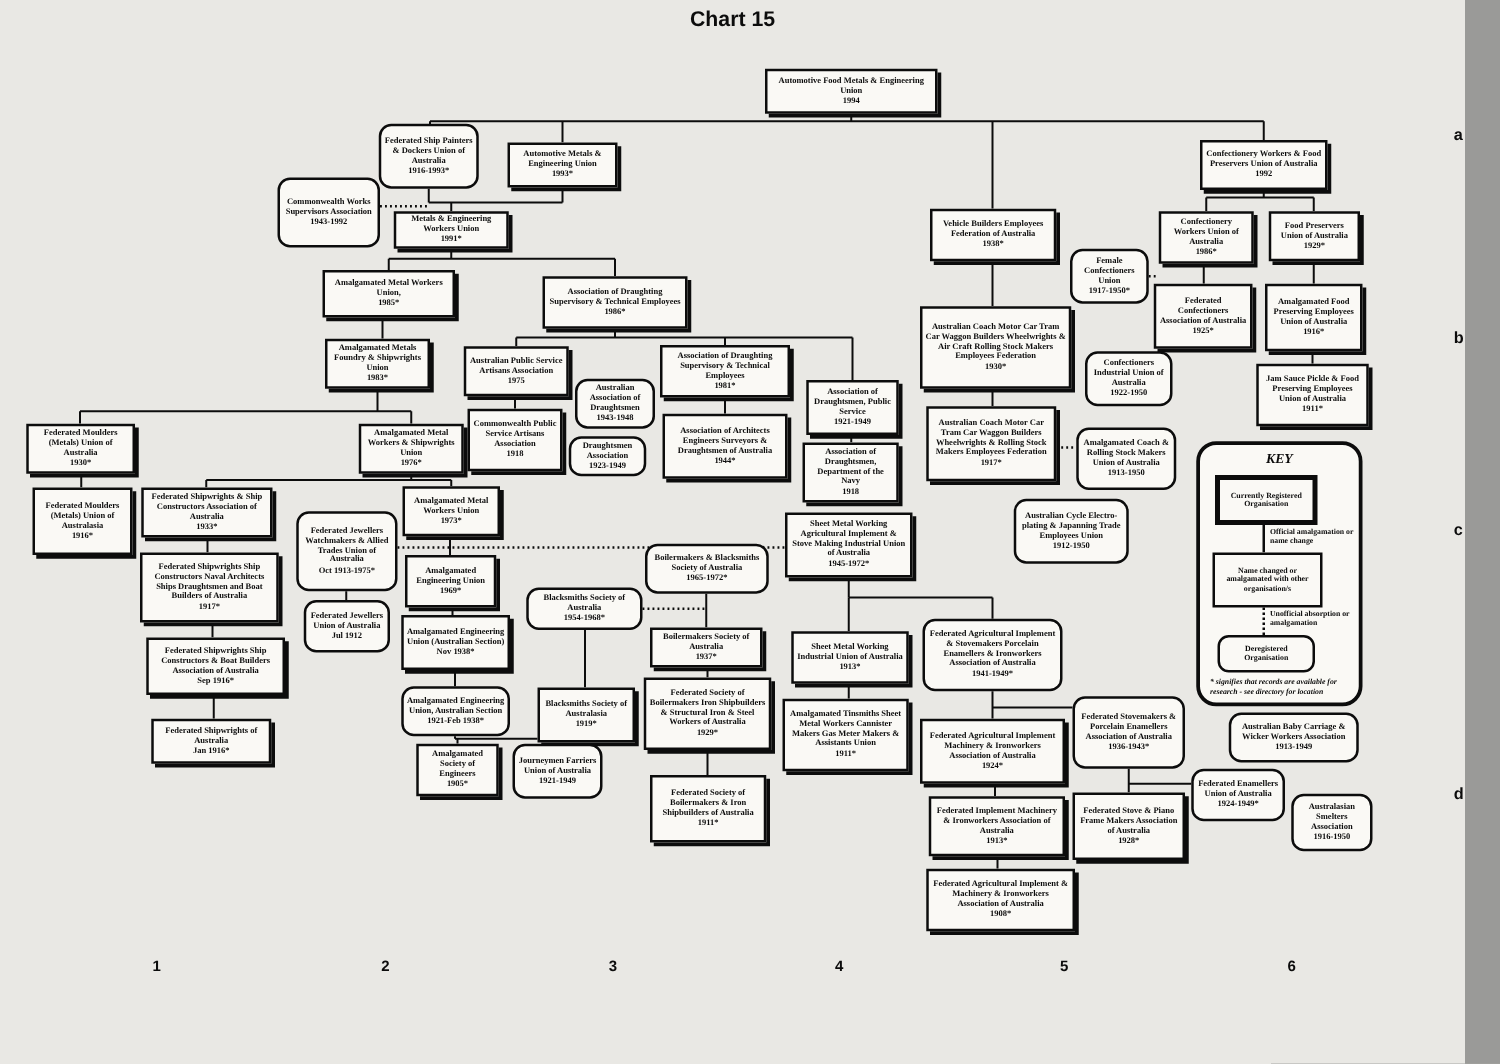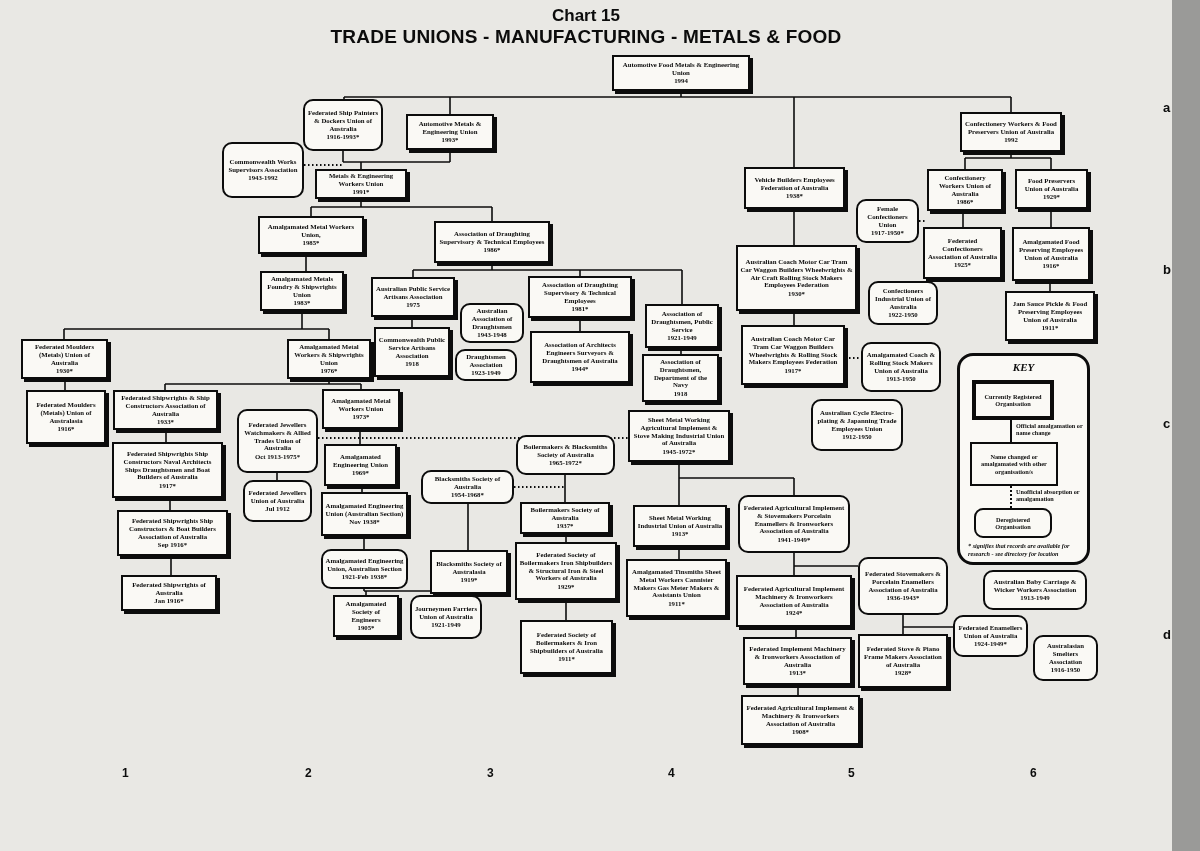--- a/index.html
+++ b/index.html
@@ -105,21 +105,20 @@
       <polyline points="1051,158 1051,169" fill="none" stroke="#0c0c0c" stroke-width="1.6"></polyline>
       <polyline points="963,211 963,227" fill="none" stroke="#0c0c0c" stroke-width="1.6"></polyline>
       <polyline points="1051,209 1051,227" fill="none" stroke="#0c0c0c" stroke-width="1.6"></polyline>
       <polyline points="1050,281 1050,291" fill="none" stroke="#0c0c0c" stroke-width="1.6"></polyline>
       <polyline points="919,221 927,221" fill="none" stroke="#0c0c0c" stroke-width="2" stroke-dasharray="1.5 2.5"></polyline>
       <polyline points="930,279 930,282" fill="none" stroke="#0c0c0c" stroke-width="1.6"></polyline>
     </svg>
 
   <div class="chart-title">
     <div class="t1">Chart 15</div>
-    <div class="t2">TRADE UNIONS - MANUFACTURING - METALS &amp; FOOD</div>
   </div>
 
   <div id="nodes">
       <div class="node registered" style="left: 612px; top: 55px; width: 138px; height: 36px;">
         <div class="name">Automotive Food Metals &amp; Engineering Union</div>
         <div class="date">1994</div>
       </div>
       <div class="node deregistered" style="left: 303px; top: 99px; width: 80px; height: 52px;">
         <div class="name">Federated Ship Painters &amp; Dockers Union of Australia</div>
         <div class="date">1916-1993*</div>

